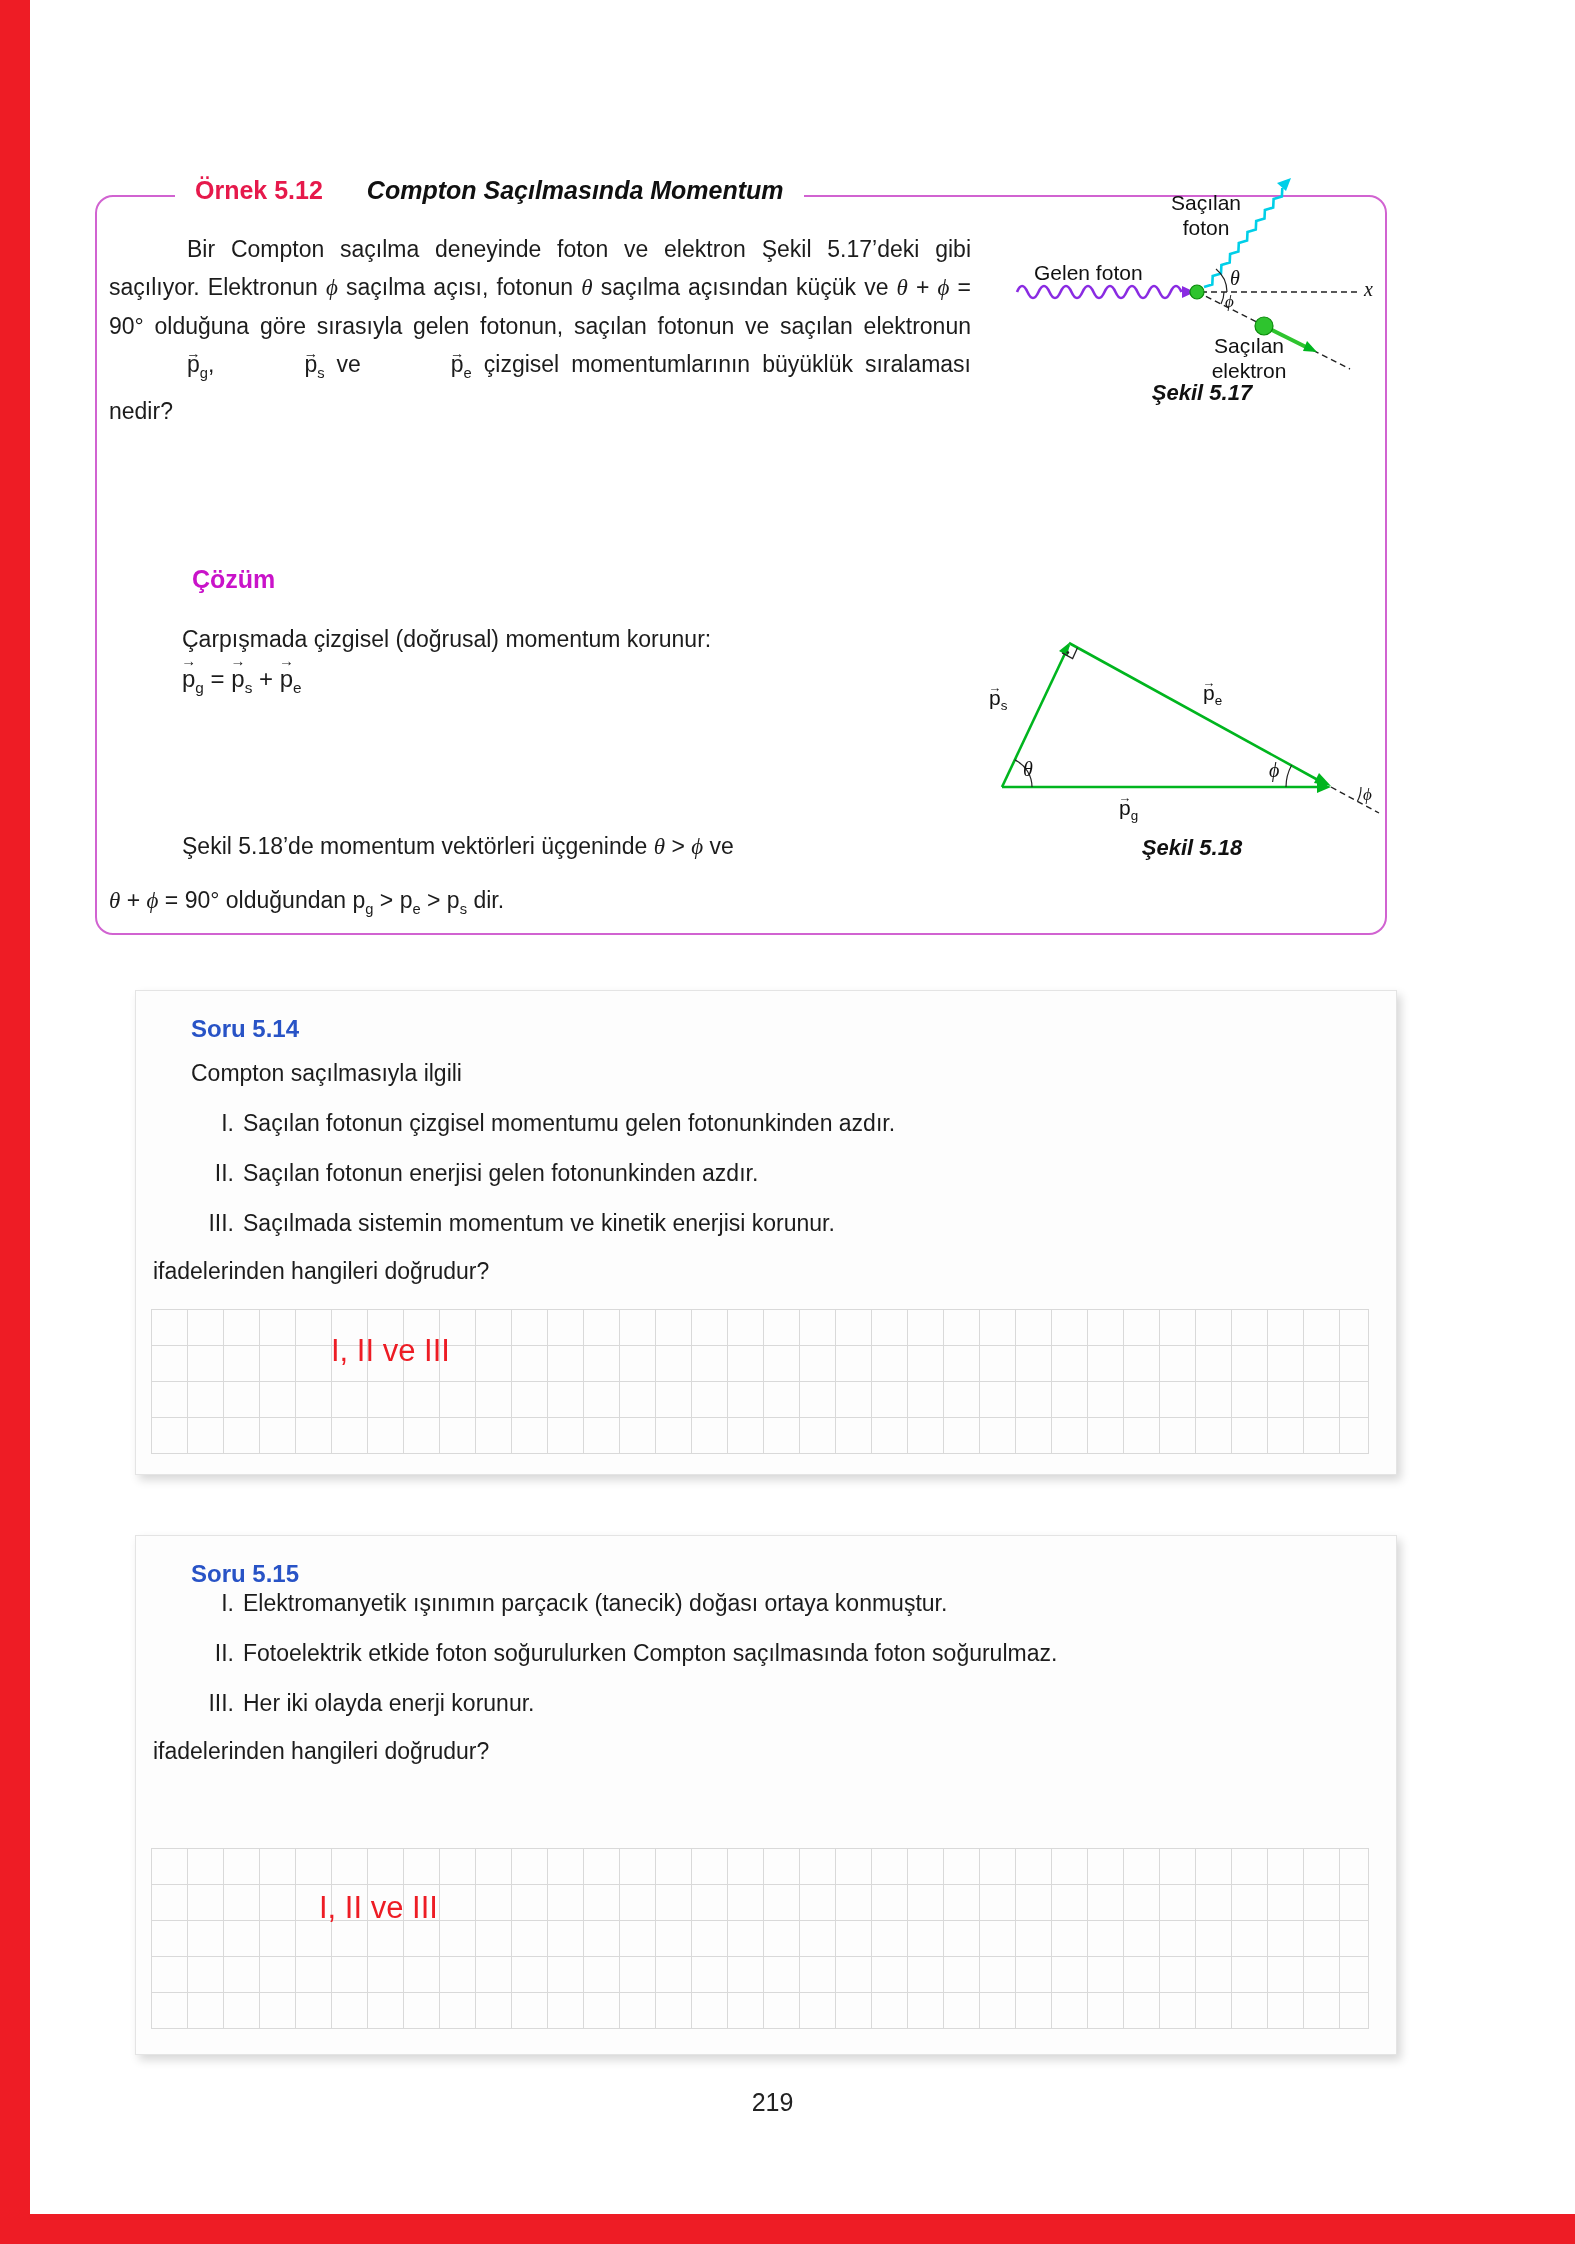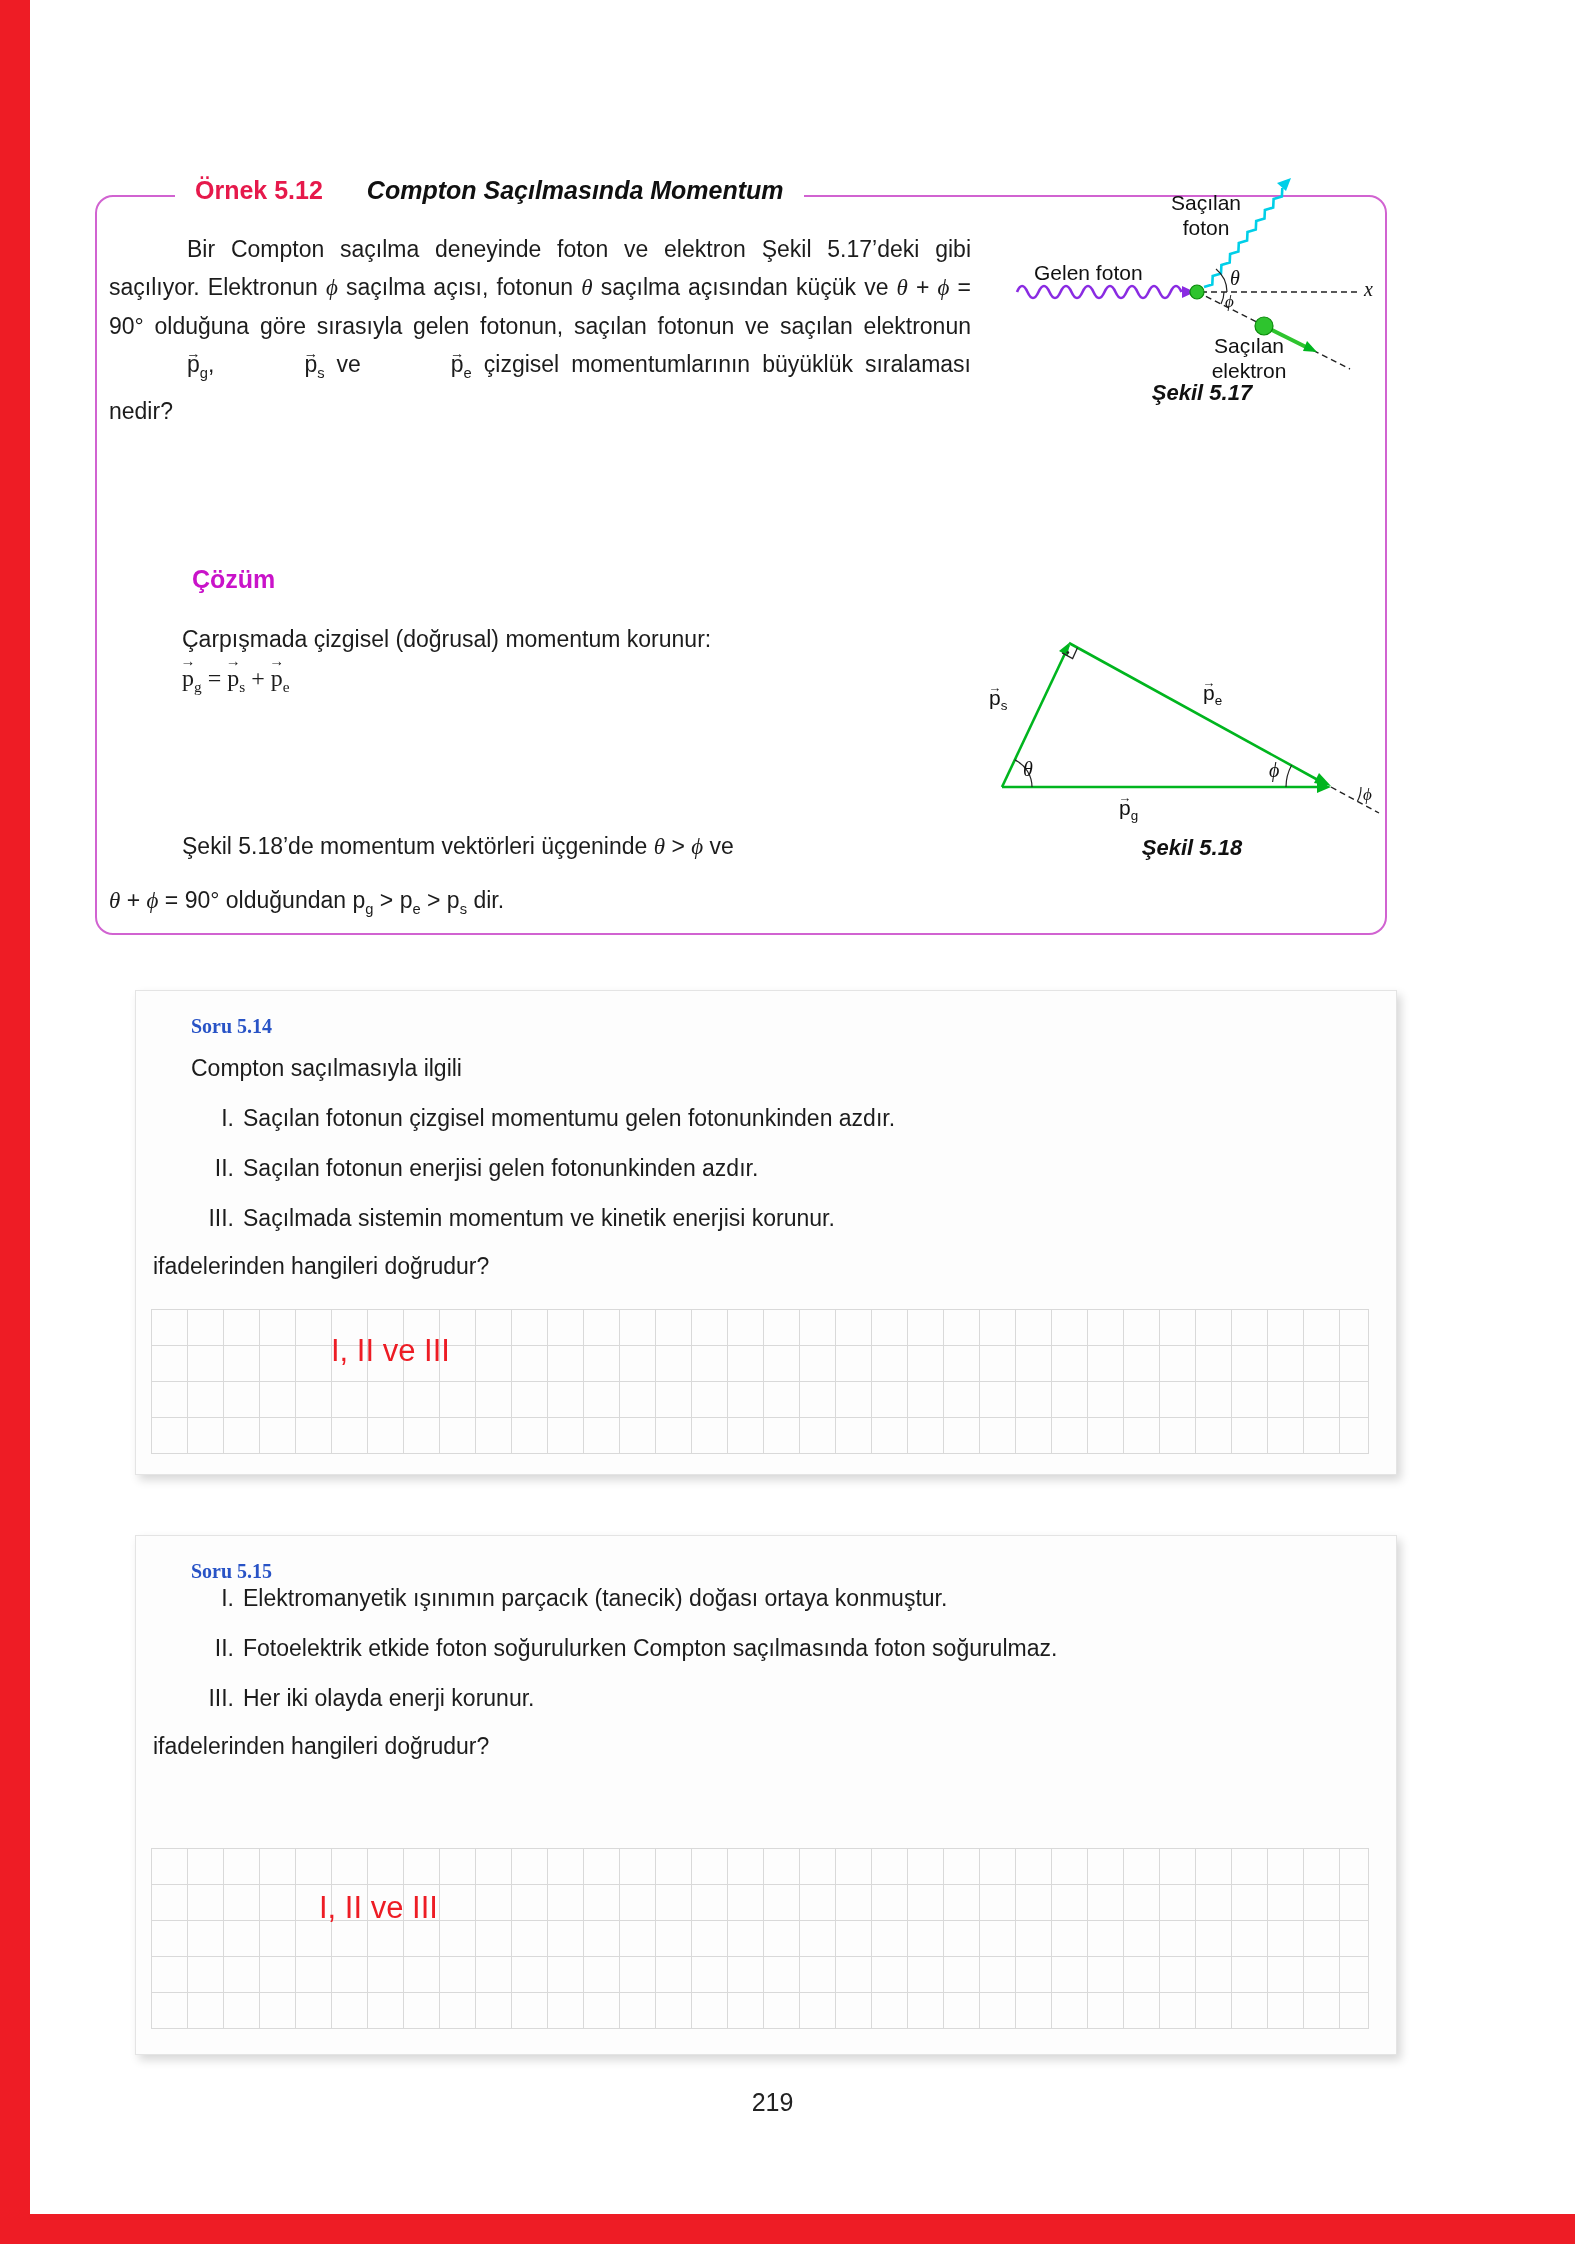--- a/index.html
+++ b/index.html
@@ -22,21 +22,21 @@
     border:2px solid var(--example-border);border-radius:18px;}
   .ex-header{position:absolute;top:-21px;left:78px;background:#fff;padding:0 20px;
     display:flex;gap:44px;align-items:baseline;white-space:nowrap;}
   .ex-label{color:var(--example-label);font-weight:bold;font-size:25px;}
   .ex-title{color:#101010;font-weight:bold;font-size:25px;font-style:italic;}
   .ex-body{position:absolute;left:12px;top:33px;width:862px;text-indent:78px;
     text-align:justify;line-height:38px;}
   .sol-heading{position:absolute;left:95px;top:368px;color:var(--solution-heading);
     font-weight:bold;font-size:25px;}
   .sol-line1{position:absolute;left:12px;top:424px;text-indent:73px;width:862px;line-height:36px;}
-  .sol-eq{position:absolute;left:85px;top:468px;font-size:24px;font-family:Liberation Serif, serif;}
+  .sol-eq{position:absolute;left:85px;top:468px;font-size:24px;}
   .sol-par2{position:absolute;left:12px;top:524px;width:862px;text-indent:73px;
     text-align:justify;line-height:52px;}
   .sol-line3{position:absolute;left:12px;top:636px;text-indent:73px;width:862px;}
   .sol-line4{position:absolute;left:12px;top:690px;width:862px;}
 
   sub{font-size:0.64em;}
   .vec{position:relative;display:inline-block;}
   .vec::before{content:"\2192";position:absolute;top:-0.78em;left:50%;
     transform:translateX(-50%);font-size:0.62em;}
   .gk{font-family:"Liberation Serif",serif;font-style:italic;}
@@ -65,21 +65,21 @@
   .gfill{fill:var(--vector-green);}
   .pfill{fill:var(--photon-incident);}
   .cfill{fill:var(--photon-scattered);}
   .rmark{stroke:#222;stroke-width:1.3;fill:none;}
 
   
   .q-box{position:absolute;left:135px;width:1262px;background:#fdfdfd;
     border:1px solid #e4e4e4;box-shadow:4px 5px 9px rgba(0,0,0,0.16);}
   #q14{top:990px;height:485px;}
   #q15{top:1535px;height:520px;}
-  .q-label{color:var(--question-label);font-size:20px;font-weight:bold;margin:24px 0 0 55px;font-family:Liberation Serif, serif;}
+  .q-label{color:var(--question-label);font-size:24px;font-weight:bold;margin:24px 0 0 55px;}
   .q-intro{margin:17px 0 21px 55px;}
   .q-item{display:flex;margin:0 0 20px 52px;line-height:30px;}
   .rn{flex:0 0 46px;width:46px;text-align:right;margin-right:9px;}
   .q-question{margin:9px 0 0 17px;}
   .grid{position:absolute;left:15px;width:1218px;
     background-image:
       repeating-linear-gradient(to right,var(--grid-line) 0 1px,transparent 1px 36px),
       repeating-linear-gradient(to bottom,var(--grid-line) 0 1px,transparent 1px 36px);
     border-right:1px solid var(--grid-line);border-bottom:1px solid var(--grid-line);}
   #q14 .grid{top:318px;height:145px;}

